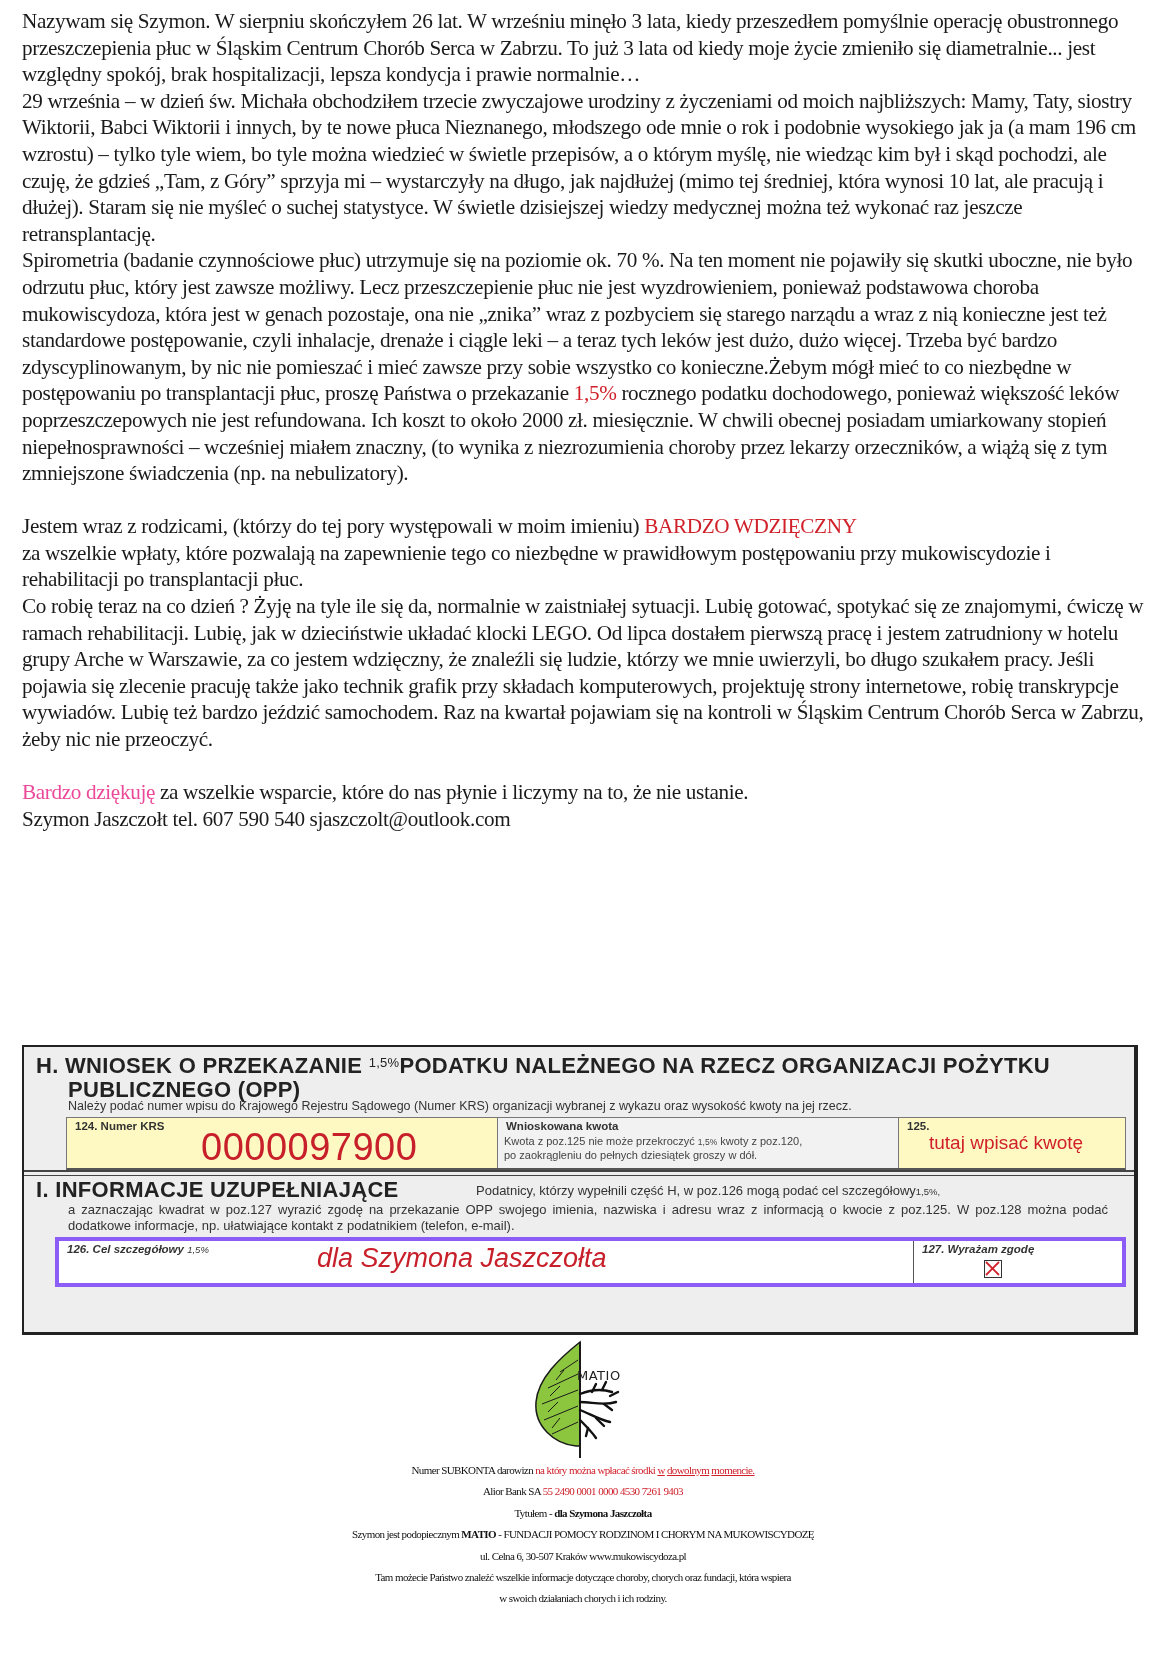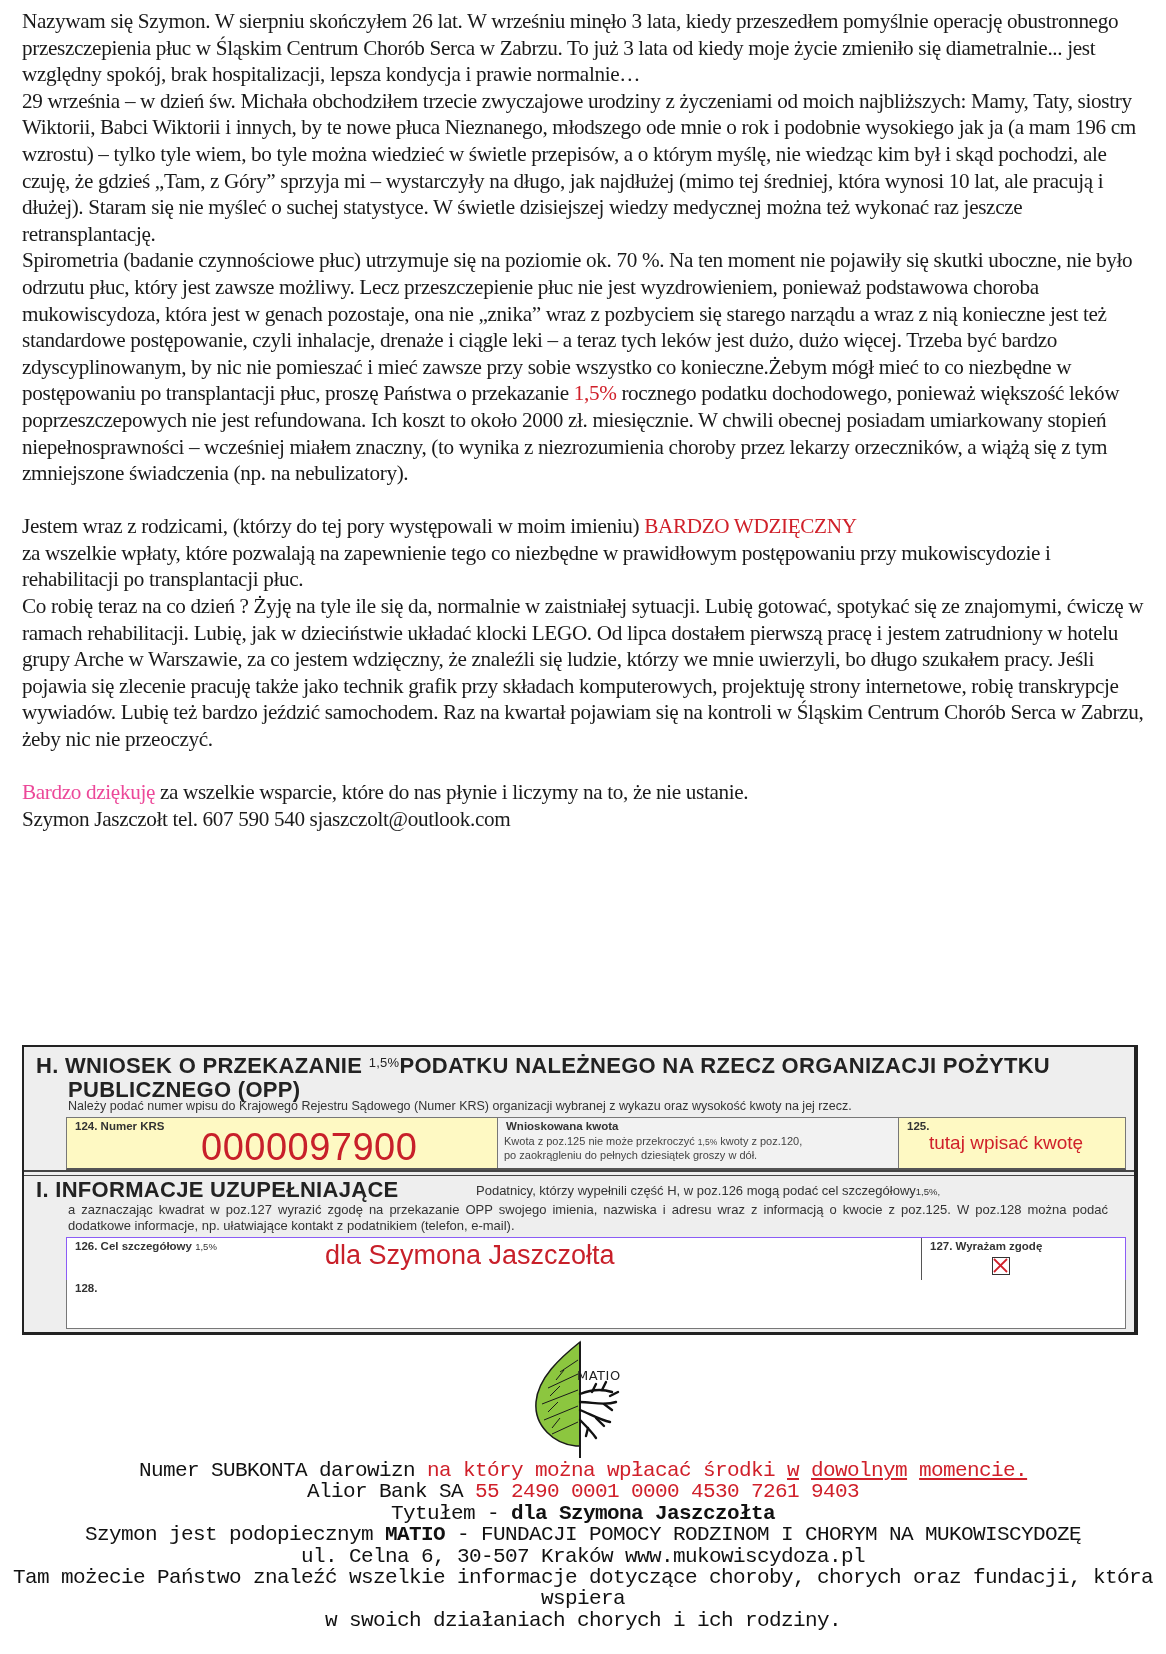--- a/index.html
+++ b/index.html
@@ -36,37 +36,37 @@
   .kwota-note { position: absolute; left: 6px; top: 17px; font-size: 11px; line-height: 13px; color: #444; }
   .kwota-note .small { font-size: 8.5px; }
   .hint-125 { position: absolute; left: 30px; top: 14px; font-size: 19px; color: #d0202a; }
 
   .divider { position: absolute; left: 0; right: 0; top: 123px; height: 3px; border-top: 2px solid #444; border-bottom: 1px solid #444; }
   .sec-i { position: absolute; left: 0; right: 0; top: 130px; bottom: 0; }
   .i-title { position: absolute; left: 12px; top: 0; font-weight: bold; font-size: 22px; letter-spacing: 0.3px; }
   .i-right { position: absolute; left: 452px; top: 6px; font-size: 13px; color: #333; }
   .i-right .small { font-size: 9.5px; }
   .i-text { position: absolute; left: 44px; top: 25px; width: 1040px; font-size: 13px; line-height: 16px; color: #333; text-align: justify; }
-  .row-126 { position: absolute; left: 42px; top: 60px; right: 8px; height: 42px; background: #fff; border: 1px solid #8b5cf6; }
+  .row-126 { position: absolute; left: 31px; top: 60px; right: 8px; height: 42px; background: #fff; border: 4px solid #8b5cf6; font-style: italic; }
   .c-126 { left: 0; width: 854px; border-right: 1px solid #555; }
   .c-127 { left: 855px; right: 0; }
   .lbl .small { font-size: 9.5px; font-weight: normal; }
   .cel-value { position: absolute; left: 258px; top: 2px; font-size: 27px; color: #c8202a; }
   .lbl-127 { position: absolute; left: 8px; top: 2px; font-size: 11.5px; font-weight: bold; color: #333; }
   .checkbox { position: absolute; left: 70px; top: 19px; width: 18px; height: 18px; border: 1.5px solid #333; background: #fff; box-sizing: border-box; }
   .row-128 { position: absolute; left: 42px; top: 103px; right: 8px; height: 48px; background: #fff; border: 1px solid #777; border-top: none; }
 
   
   .logo { position: absolute; left: 520px; top: 1340px; width: 130px; height: 120px; }
   .logo-text { position: absolute; left: 577px; top: 1368px; font-family: "DejaVu Sans", sans-serif; font-size: 13px; color: #222; letter-spacing: 0.5px; }
 
   
   .footer {
     position: absolute; left: 0; top: 1460px; width: 1166px; text-align: center;
-    font-family: Liberation Mono, monospace; font-size: 21px; line-height: 21.4px; color: #111;
+    font-family: Liberation Serif, serif; font-size: 11px; line-height: 21.4px; color: #111;
     letter-spacing: -0.6px;
   }
   .footer p { margin: 0; }
   .footer .red { color: #d0202a; }
   .footer .u { text-decoration: underline; }
   .footer b { font-weight: bold; }
 </style>
 </head>
 <body>
 
@@ -127,23 +127,20 @@
       <div class="cell c-127">
         <span class="lbl-127">127. Wyrażam zgodę</span>
         <span class="checkbox">
           <svg width="15" height="15" viewBox="0 0 15 15">
             <line x1="1" y1="1" x2="14" y2="14" stroke="#d0202a" stroke-width="1.8"></line>
             <line x1="14" y1="1" x2="1" y2="14" stroke="#d0202a" stroke-width="1.8"></line>
           </svg>
         </span>
       </div>
     </div>
-    <div class="row-128">
-      <span class="lbl">128.</span>
-    </div>
   </div>
 </div>
 
 <svg class="logo" viewBox="0 0 130 120">
   <path d="M60 2 C40 18 18 38 16 62 C14 86 34 104 56 106 L60 106 Z" fill="#8cc63f" stroke="#1a1a1a" stroke-width="1.5"></path>
   <g stroke="#1a1a1a" stroke-width="1" fill="none">
     <path d="M58 20 L40 32"></path>
       <path d="M58 34 L28 48"></path>
       <path d="M58 50 L22 64"></path>
     <path d="M58 66 L24 80"></path>

